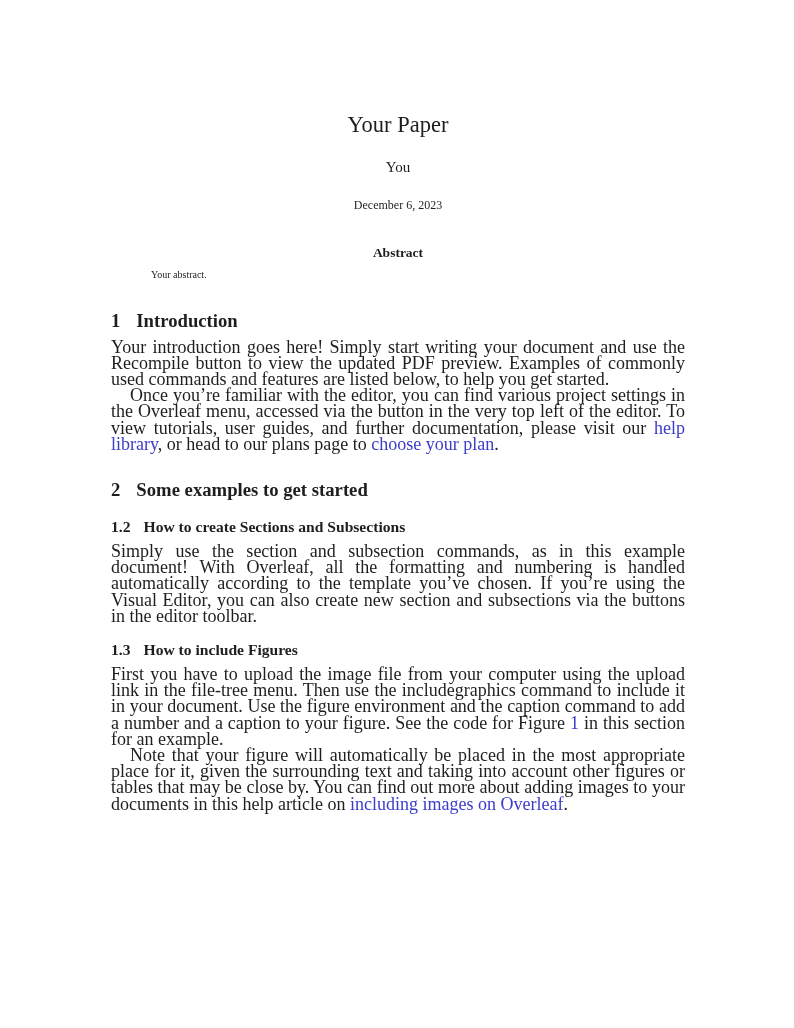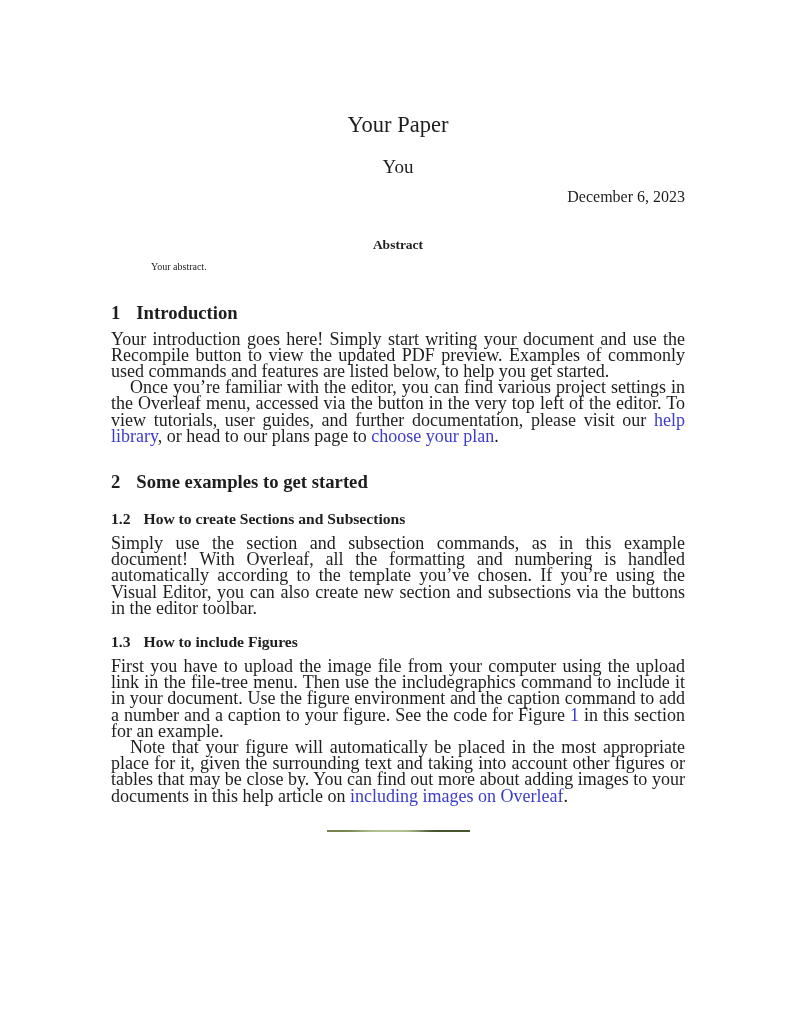--- a/index.html
+++ b/index.html
@@ -27,27 +27,27 @@
   .doc-title {
     padding-top: 112px;
     text-align: center;
     font-size: 22.5px;
     font-weight: 400;
     line-height: 26px;
   }
   .doc-author {
     margin-top: 20px;
     text-align: center;
-    font-size: 19px;
+    font-size: 15px;
     line-height: 18px;
   }
   .doc-date {
-    margin-top: 12px;
-    text-align: right;
-    font-size: 16px;
+    margin-top: 20px;
+    text-align: center;
+    font-size: 12px;
     line-height: 18px;
   }
   .abs-head {
     margin-top: 31px;
     text-align: center;
     font-size: 13.5px;
     font-weight: 700;
     line-height: 16px;
   }
   .abs-text {

